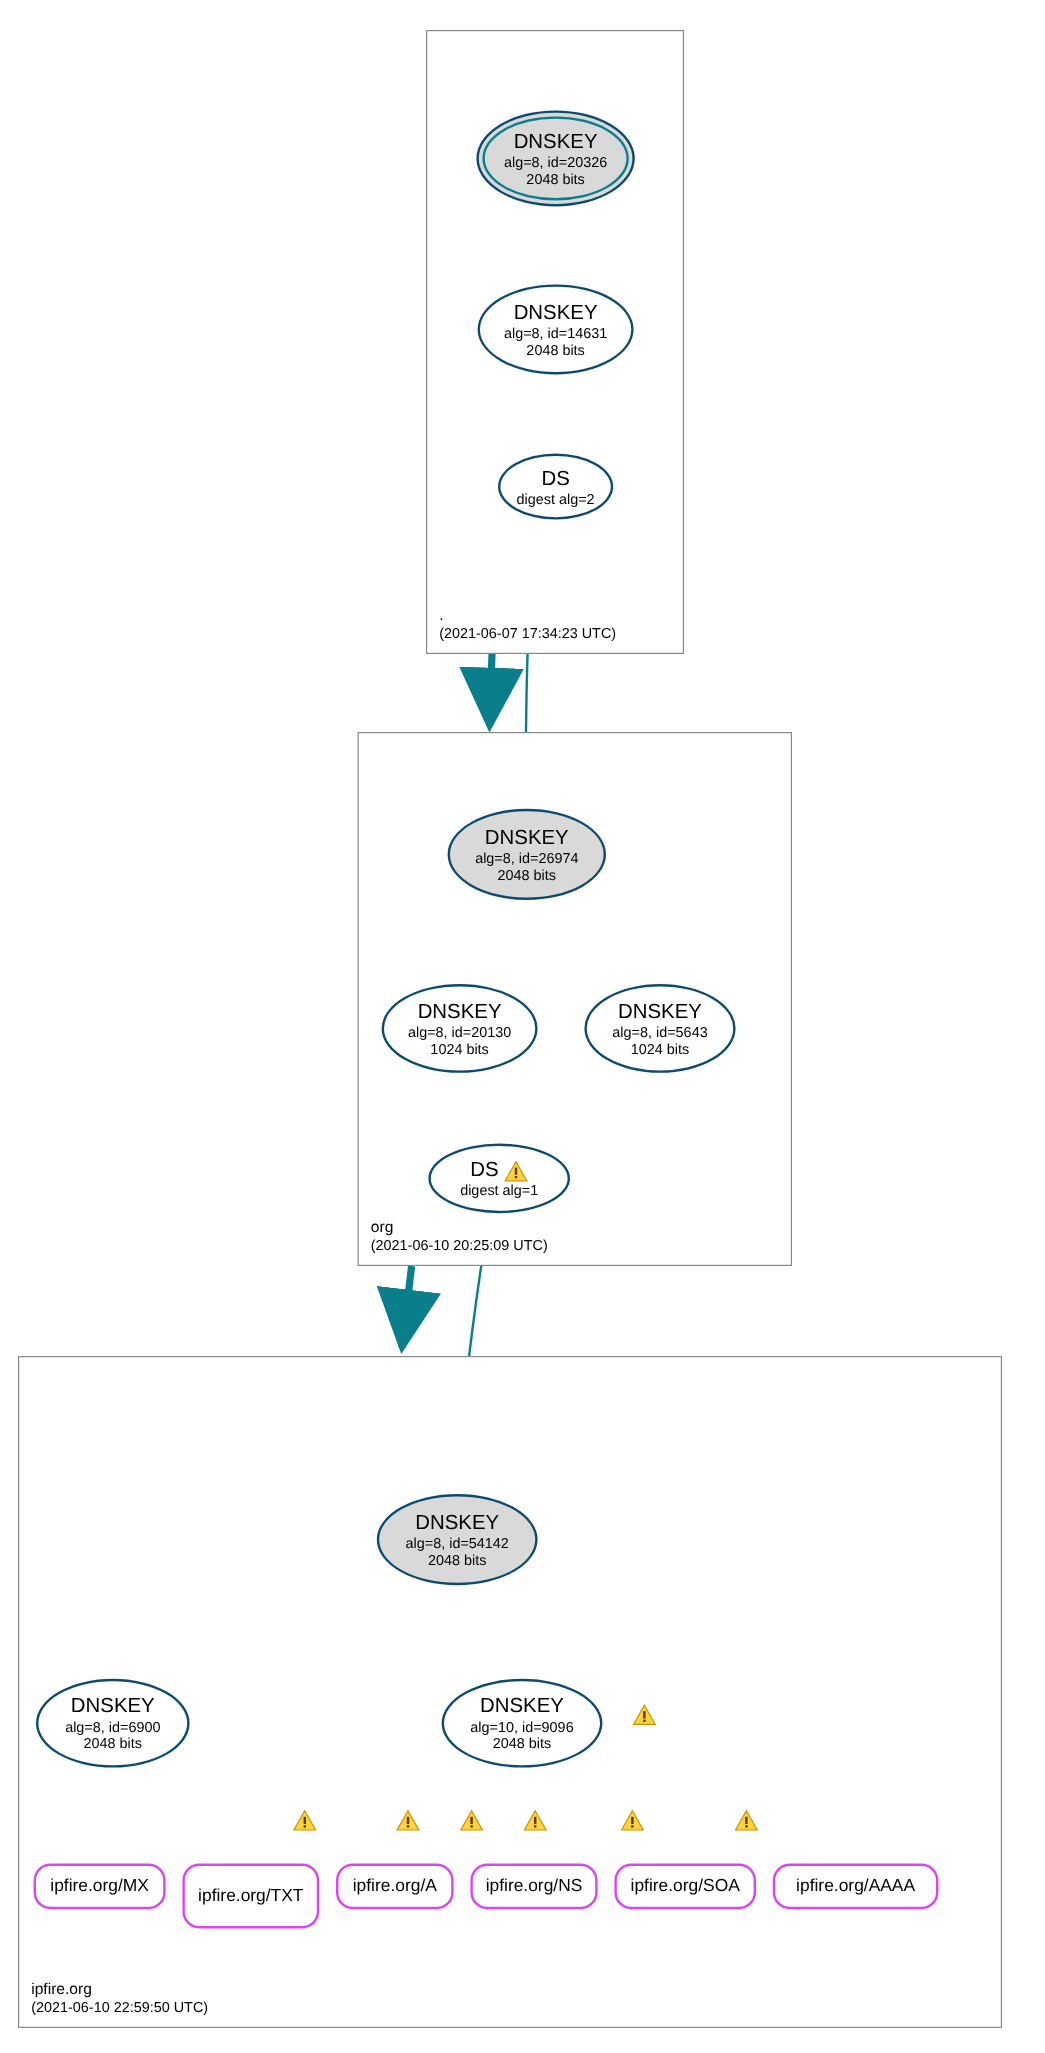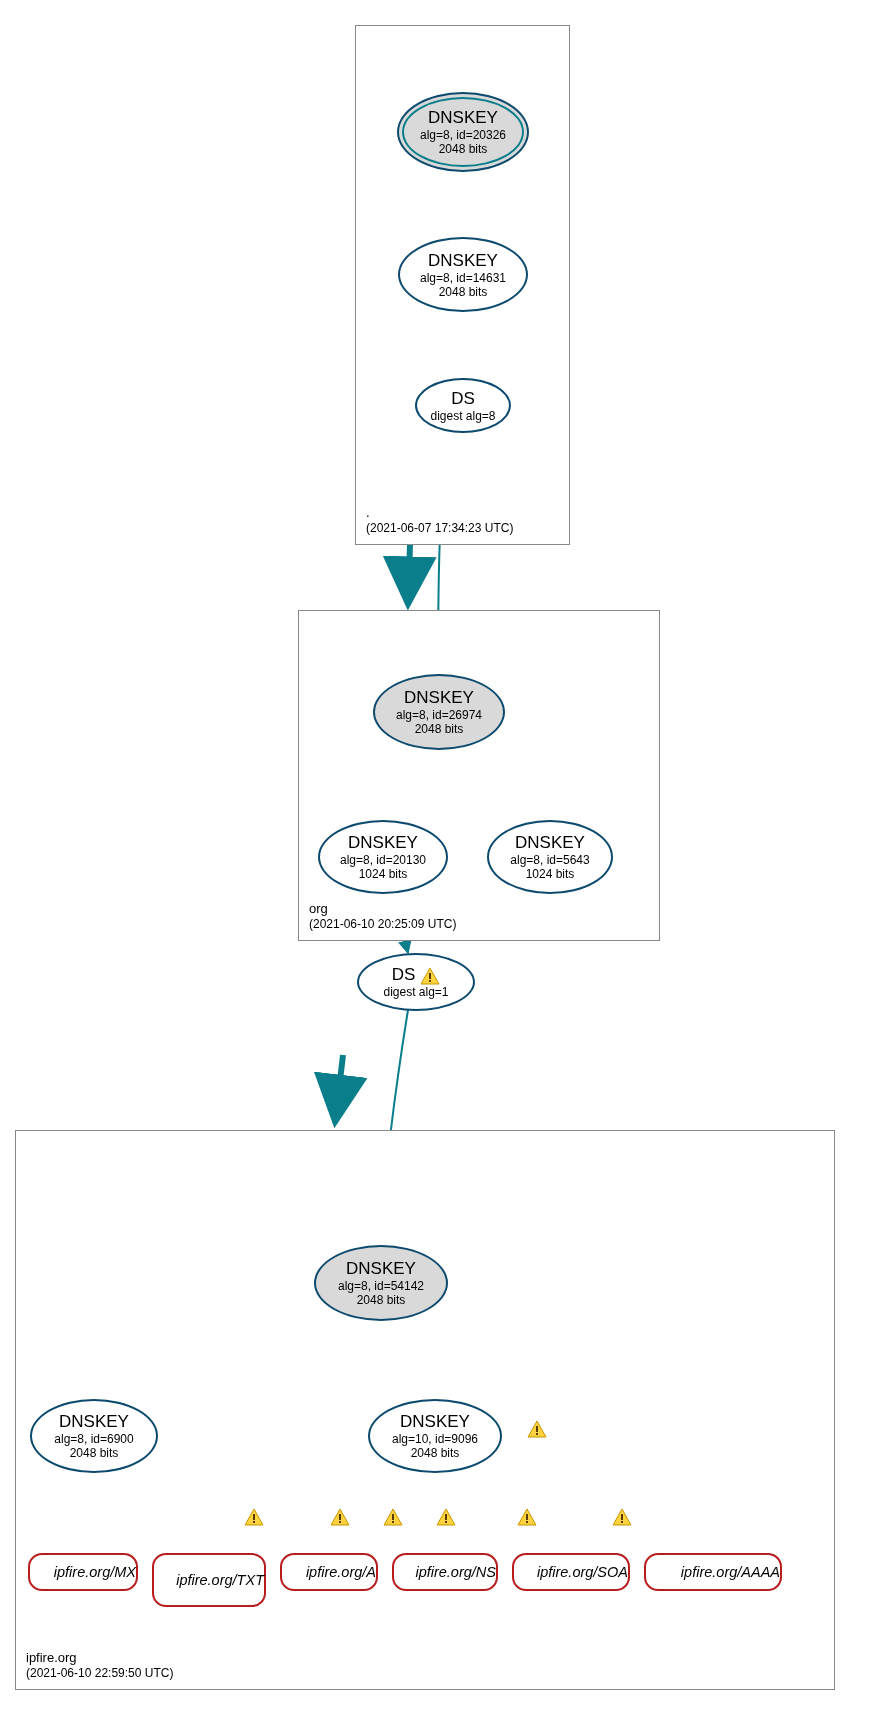--- a/index.html
+++ b/index.html
@@ -55,30 +55,29 @@
     border: 2px solid #0b7e8c;
     border-radius: 50%;
     pointer-events: none;
   }
   .node .title { font-size: 17px; }
   .node .sub { font-size: 12px; }
   .node .sub2 { font-size: 12px; }
 
   .leaf {
     position: absolute;
-    border: 2px solid #b91c1c;
+    border: 2px solid #d946ef;
     border-radius: 14px;
     background: #fff;
     text-align: center;
     display: flex;
-    justify-content: flex-end;
+    justify-content: center;
     align-items: center;
     font-size: 14.5px;
     box-sizing: border-box;
-    font-style: italic;
   }
 
   .warn-icon {
     display: inline-block;
     width: 20px; height: 18px;
     position: relative;
     vertical-align: middle;
   }
   .warn-icon svg { position: static; }
   .warn-abs { position: absolute; }
@@ -134,21 +133,21 @@
     <path d="M467,1466 C510,1500 540,1530 558,1553" stroke="#0b7e8c" stroke-width="2" fill="none" marker-end="url(#arrow)"></path>
     <path d="M490,1458 C580,1490 640,1525 680,1553" stroke="#0b7e8c" stroke-width="2" fill="none" marker-end="url(#arrow)"></path>
   </svg>
 
   <div class="zone" style="left:355px; top:25px; width:215px; height:520px;">
     <div class="zone-label">
       <div>.</div>
       <div class="ts">(2021-06-07 17:34:23 UTC)</div>
     </div>
   </div>
-  <div class="zone" style="left:298px; top:610px; width:362px; height:331px;padding-left:43px;">
+  <div class="zone" style="left:298px; top:610px; width:362px; height:445px;padding-left:43px;">
     <div class="zone-label">
       <div>org</div>
       <div class="ts">(2021-06-10 20:25:09 UTC)</div>
     </div>
   </div>
   <div class="zone" style="left:15px; top:1130px; width:820px; height:560px;">
     <div class="zone-label">
       <div>ipfire.org</div>
       <div class="ts">(2021-06-10 22:59:50 UTC)</div>
     </div>
@@ -159,21 +158,21 @@
     <div class="sub">alg=8, id=20326</div>
     <div class="sub2">2048 bits</div>
   </div>
   <div class="node" style="left:398px; top:237px; width:130px; height:75px;">
     <div class="title">DNSKEY</div>
     <div class="sub">alg=8, id=14631</div>
     <div class="sub2">2048 bits</div>
   </div>
   <div class="node" style="left:415px; top:378px; width:96px; height:55px;">
     <div class="title">DS</div>
-    <div class="sub">digest alg=8</div>
+    <div class="sub">digest alg=2</div>
   </div>
 
   <div class="node trust" style="left:373px; top:674px; width:132px; height:76px;">
     <div class="title">DNSKEY</div>
     <div class="sub">alg=8, id=26974</div>
     <div class="sub2">2048 bits</div>
   </div>
   <div class="node" style="left:318px; top:820px; width:130px; height:74px;">
     <div class="title">DNSKEY</div>
     <div class="sub">alg=8, id=20130</div>

